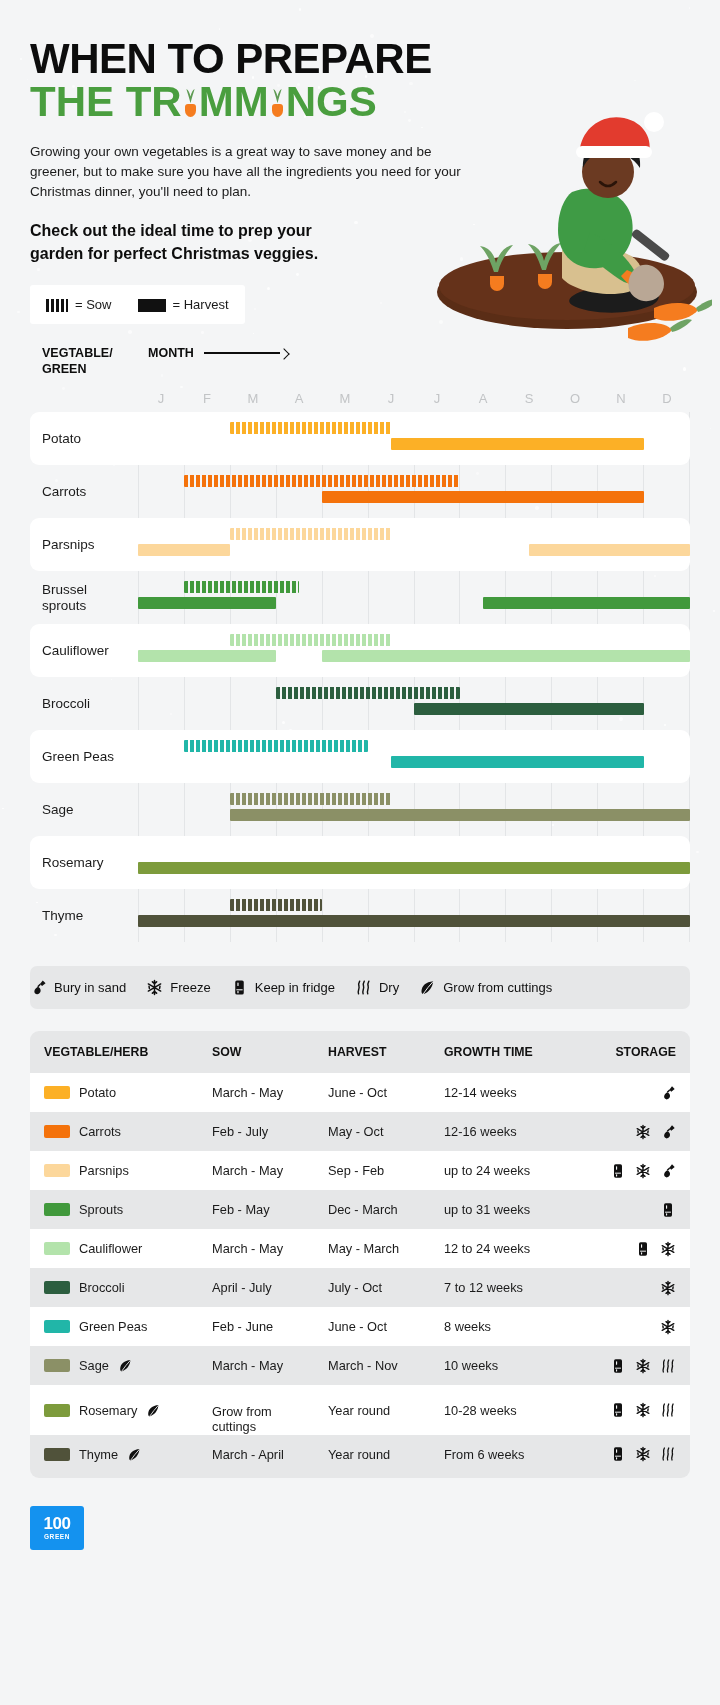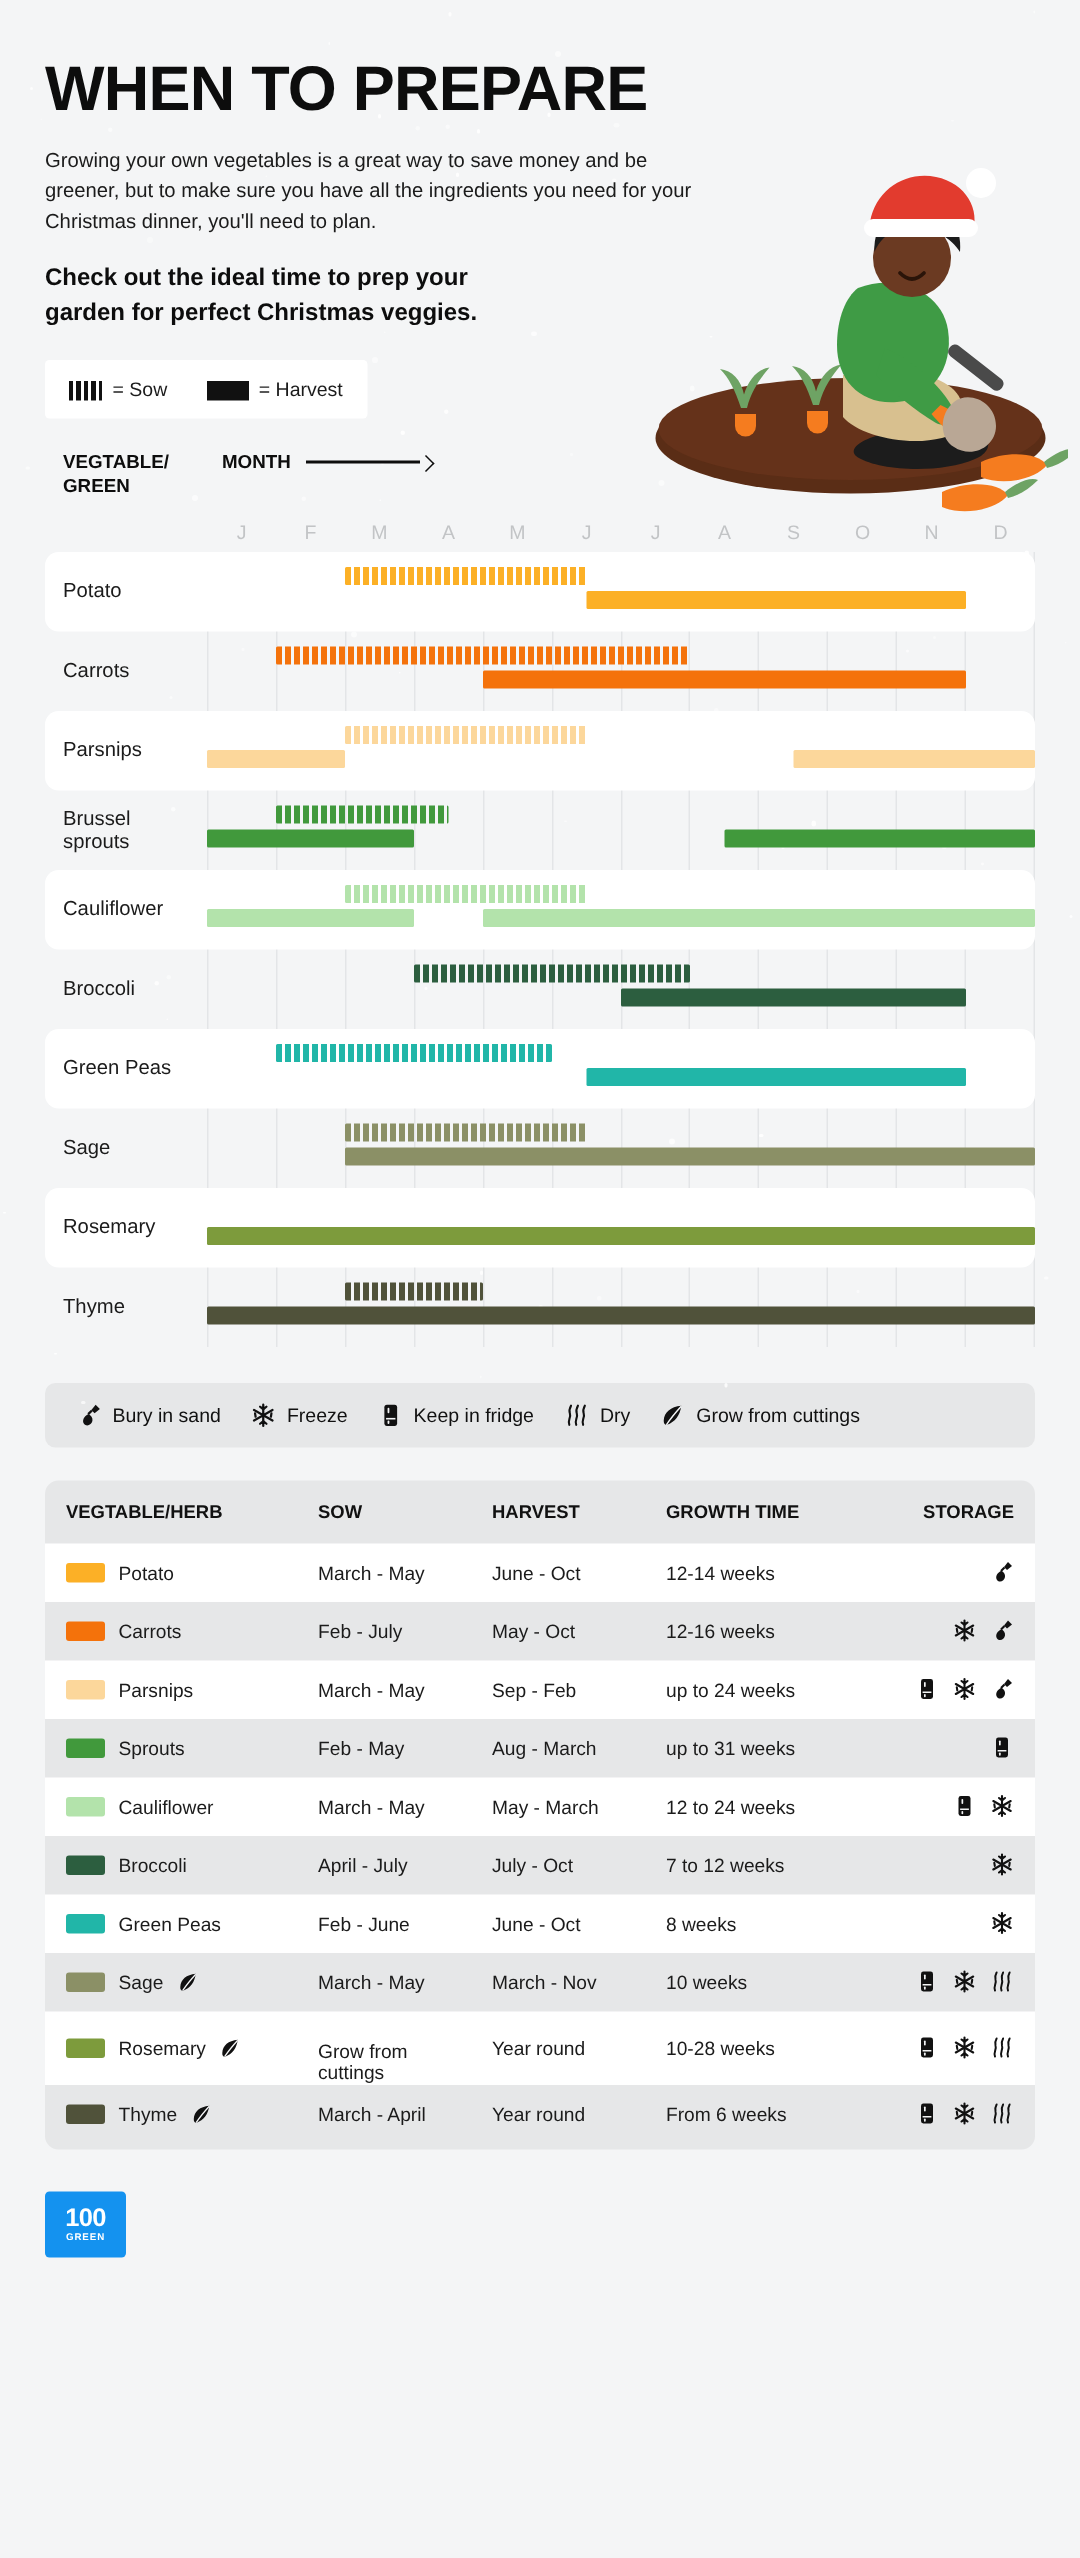--- a/index.html
+++ b/index.html
@@ -62,21 +62,21 @@
   .row.alt { background: #fff; border-radius: 9px; }
   .row .name { width: 108px; padding-left: 12px; font-size: 13.5px; color: #1b1b1b; line-height: 1.15; z-index: 2; }
   .bars { flex: 1; position: relative; height: 100%; }
   .bar { position: absolute; height: 12px; border-radius: 1px; }
   .bar.sow { top: 10px; }
   .bar.harv { top: 26px; }
 
   
   .storelegend {
     margin: 24px 30px 0; background: #e6e7e8; border-radius: 7px;
-    display: flex; align-items: center; gap: 20px; padding: 13px 21px;
+    display: flex; align-items: center; gap: 20px; padding: 13px 0;
   }
   .sl-item { display: flex; align-items: center; gap: 7px; font-size: 13px; color: #111; }
 
   
   .tbl { margin: 22px 30px 0; background: #e6e7e8; border-radius: 9px; padding: 0 0 4px; overflow: hidden; }
   .tr { display: flex; align-items: center; min-height: 39px; padding: 0 14px; }
   .tr.head { min-height: 42px; }
   .tr.white { background: #fff; }
   .th { font-size: 12.3px; font-weight: bold; color: #111; }
   .td { font-size: 12.8px; color: #1b1b1b; }
@@ -186,20 +186,37 @@
     <div class="snow" style="width: 1.53492px; height: 1.53492px; left: 2.13889px; top: 807.942px; opacity: 0.8974;"></div>
     <div class="snow" style="width: 3.71473px; height: 3.71473px; left: 540.744px; top: 547.317px; opacity: 0.856822;"></div>
     <div class="snow" style="width: 1.06162px; height: 1.06162px; left: 223.052px; top: 590.889px; opacity: 0.431471;"></div>
     <div class="snow" style="width: 3.01756px; height: 3.01756px; left: 266.843px; top: 286.807px; opacity: 0.874432;"></div>
     <div class="snow" style="width: 2.90601px; height: 2.90601px; left: 103.225px; top: 654.329px; opacity: 0.753607;"></div>
     <div class="snow" style="width: 1.04302px; height: 1.04302px; left: 176.645px; top: 117.16px; opacity: 0.562824;"></div>
   </div>
 
 <div class="hero">
   <h1 class="title">WHEN TO PREPARE</h1>
+  <div class="title-l2">
+    <span>THE TR</span>
+    <span class="carrot-i">
+      <svg class="top" viewBox="0 0 12 22">
+          <path d="M6 22 C4 14 2 8 0.5 3 C3 4.5 5 8 6 13 C7 8 9 4.5 11.5 3 C10 8 8 14 6 22Z" fill="#5f9b54"></path>
+        </svg>
+      <span class="body"></span>
+    </span>
+    <span>MM</span>
+    <span class="carrot-i">
+      <svg class="top" viewBox="0 0 12 22">
+          <path d="M6 22 C4 14 2 8 0.5 3 C3 4.5 5 8 6 13 C7 8 9 4.5 11.5 3 C10 8 8 14 6 22Z" fill="#5f9b54"></path>
+        </svg>
+      <span class="body"></span>
+    </span>
+    <span>NGS</span>
+  </div>
 
   <p class="intro">Growing your own vegetables is a great way to save money and be greener, but to make sure you have all the ingredients you need for your Christmas dinner, you'll need to plan.</p>
   <p class="intro-bold">Check out the ideal time to prep your garden for perfect Christmas veggies.</p>
 
   <div class="keybox">
     <div class="keyitem">
       <span class="swatch-stripe"></span>
       <span>= Sow</span>
     </div>
     <div class="keyitem">
@@ -514,21 +531,21 @@
             </svg>
           </span>
         </div>
       </div>
       <div class="tr">
         <div class="td c0">
           <span class="cswatch" style="background: rgb(65, 153, 60);"></span>
           <span>Sprouts</span>
         </div>
         <div class="td c1">Feb - May</div>
-        <div class="td c2">Aug - March</div>
+        <div class="td c2">Dec - March</div>
         <div class="td c3">up to 31 weeks</div>
         <div class="td c4">
           <span style="display: inline-flex;">
             <svg class="ic" width="16" height="16" viewBox="0 0 24 24">
               <rect x="6" y="2" width="12" height="20" rx="2.4" fill="#111"></rect>
               <rect x="7.6" y="14.5" width="8.8" height="1.5" fill="#f4f5f6"></rect>
               <rect x="9" y="5" width="1.7" height="5" rx=".8" fill="#f4f5f6"></rect>
               <rect x="9" y="17" width="1.7" height="3.2" rx=".8" fill="#f4f5f6"></rect>
             </svg>
           </span>

